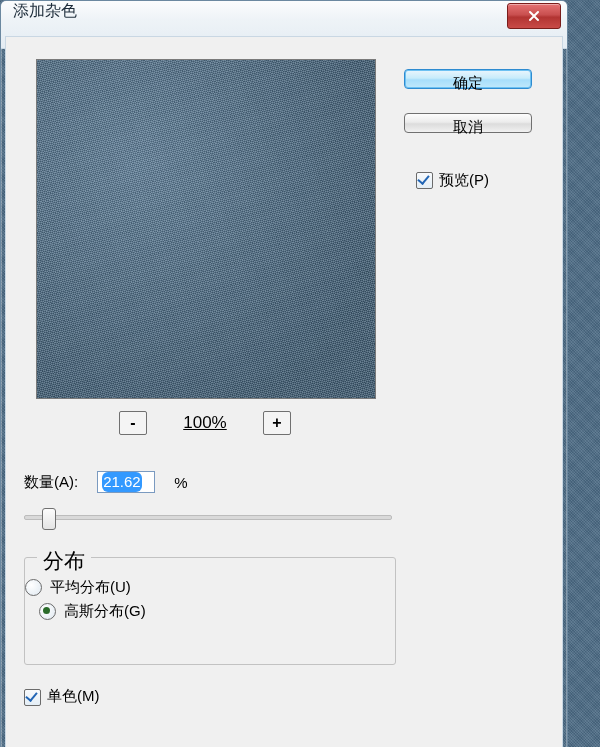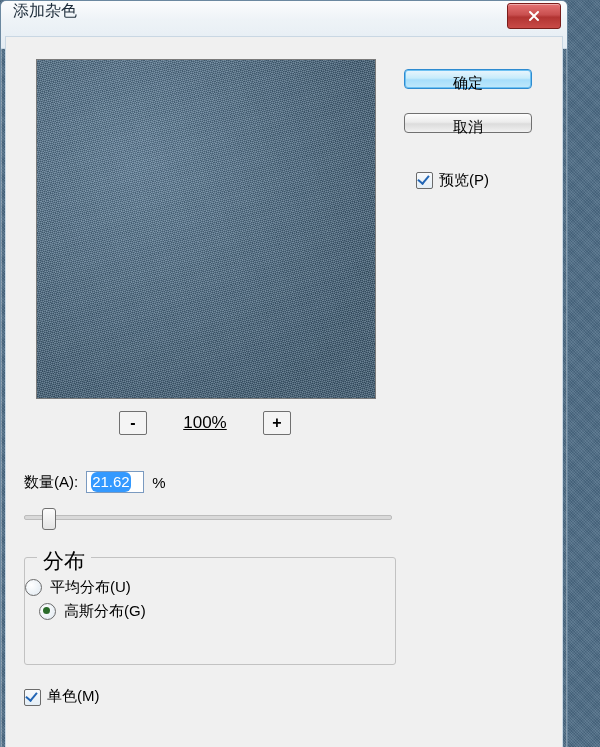--- a/index.html
+++ b/index.html
@@ -168,21 +168,21 @@
     transform: rotate(40deg);
   }
 
   
   .amount-row {
     position: absolute;
     left: 18px;
     top: 434px;
     display: flex;
     align-items: center;
-    gap: 8px;
+    gap: 19px;
   }
   .amount-input {
     width: 58px;
     height: 22px;
     border: 1px solid #7a9ac0;
     padding: 0 4px;
     font-size: 15px;
     background: #ffffff;
     box-sizing: border-box;
   }

